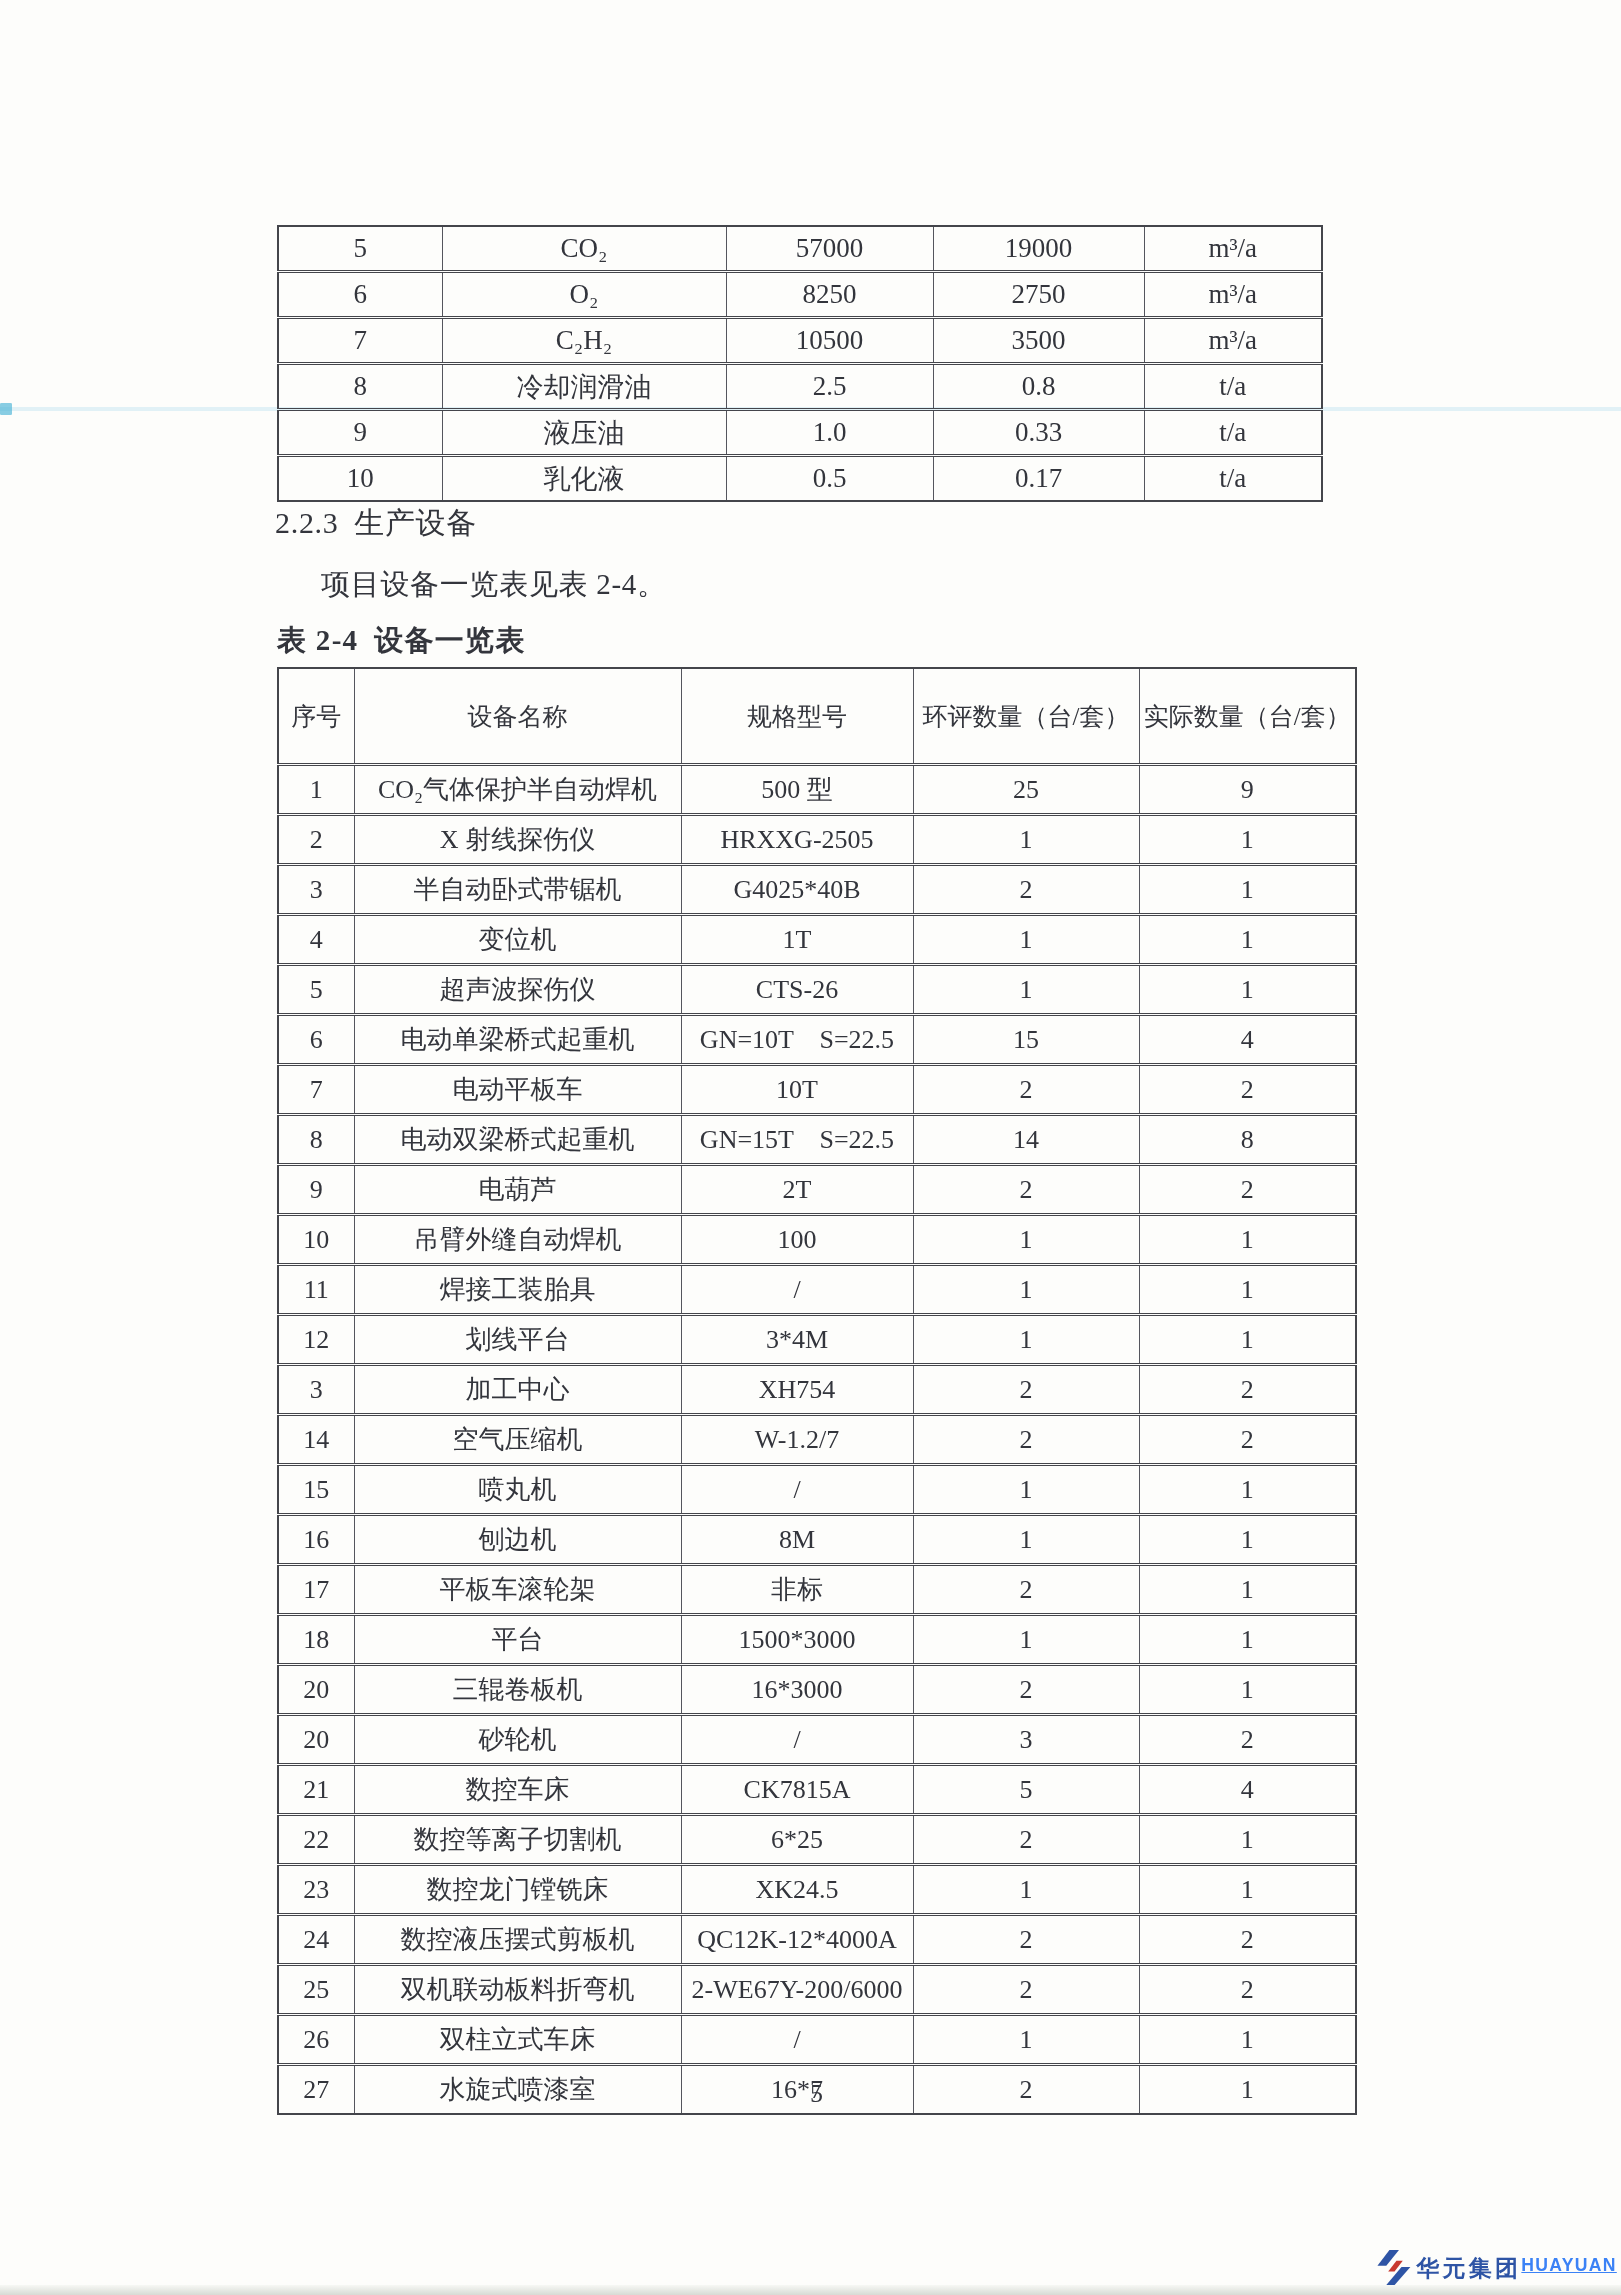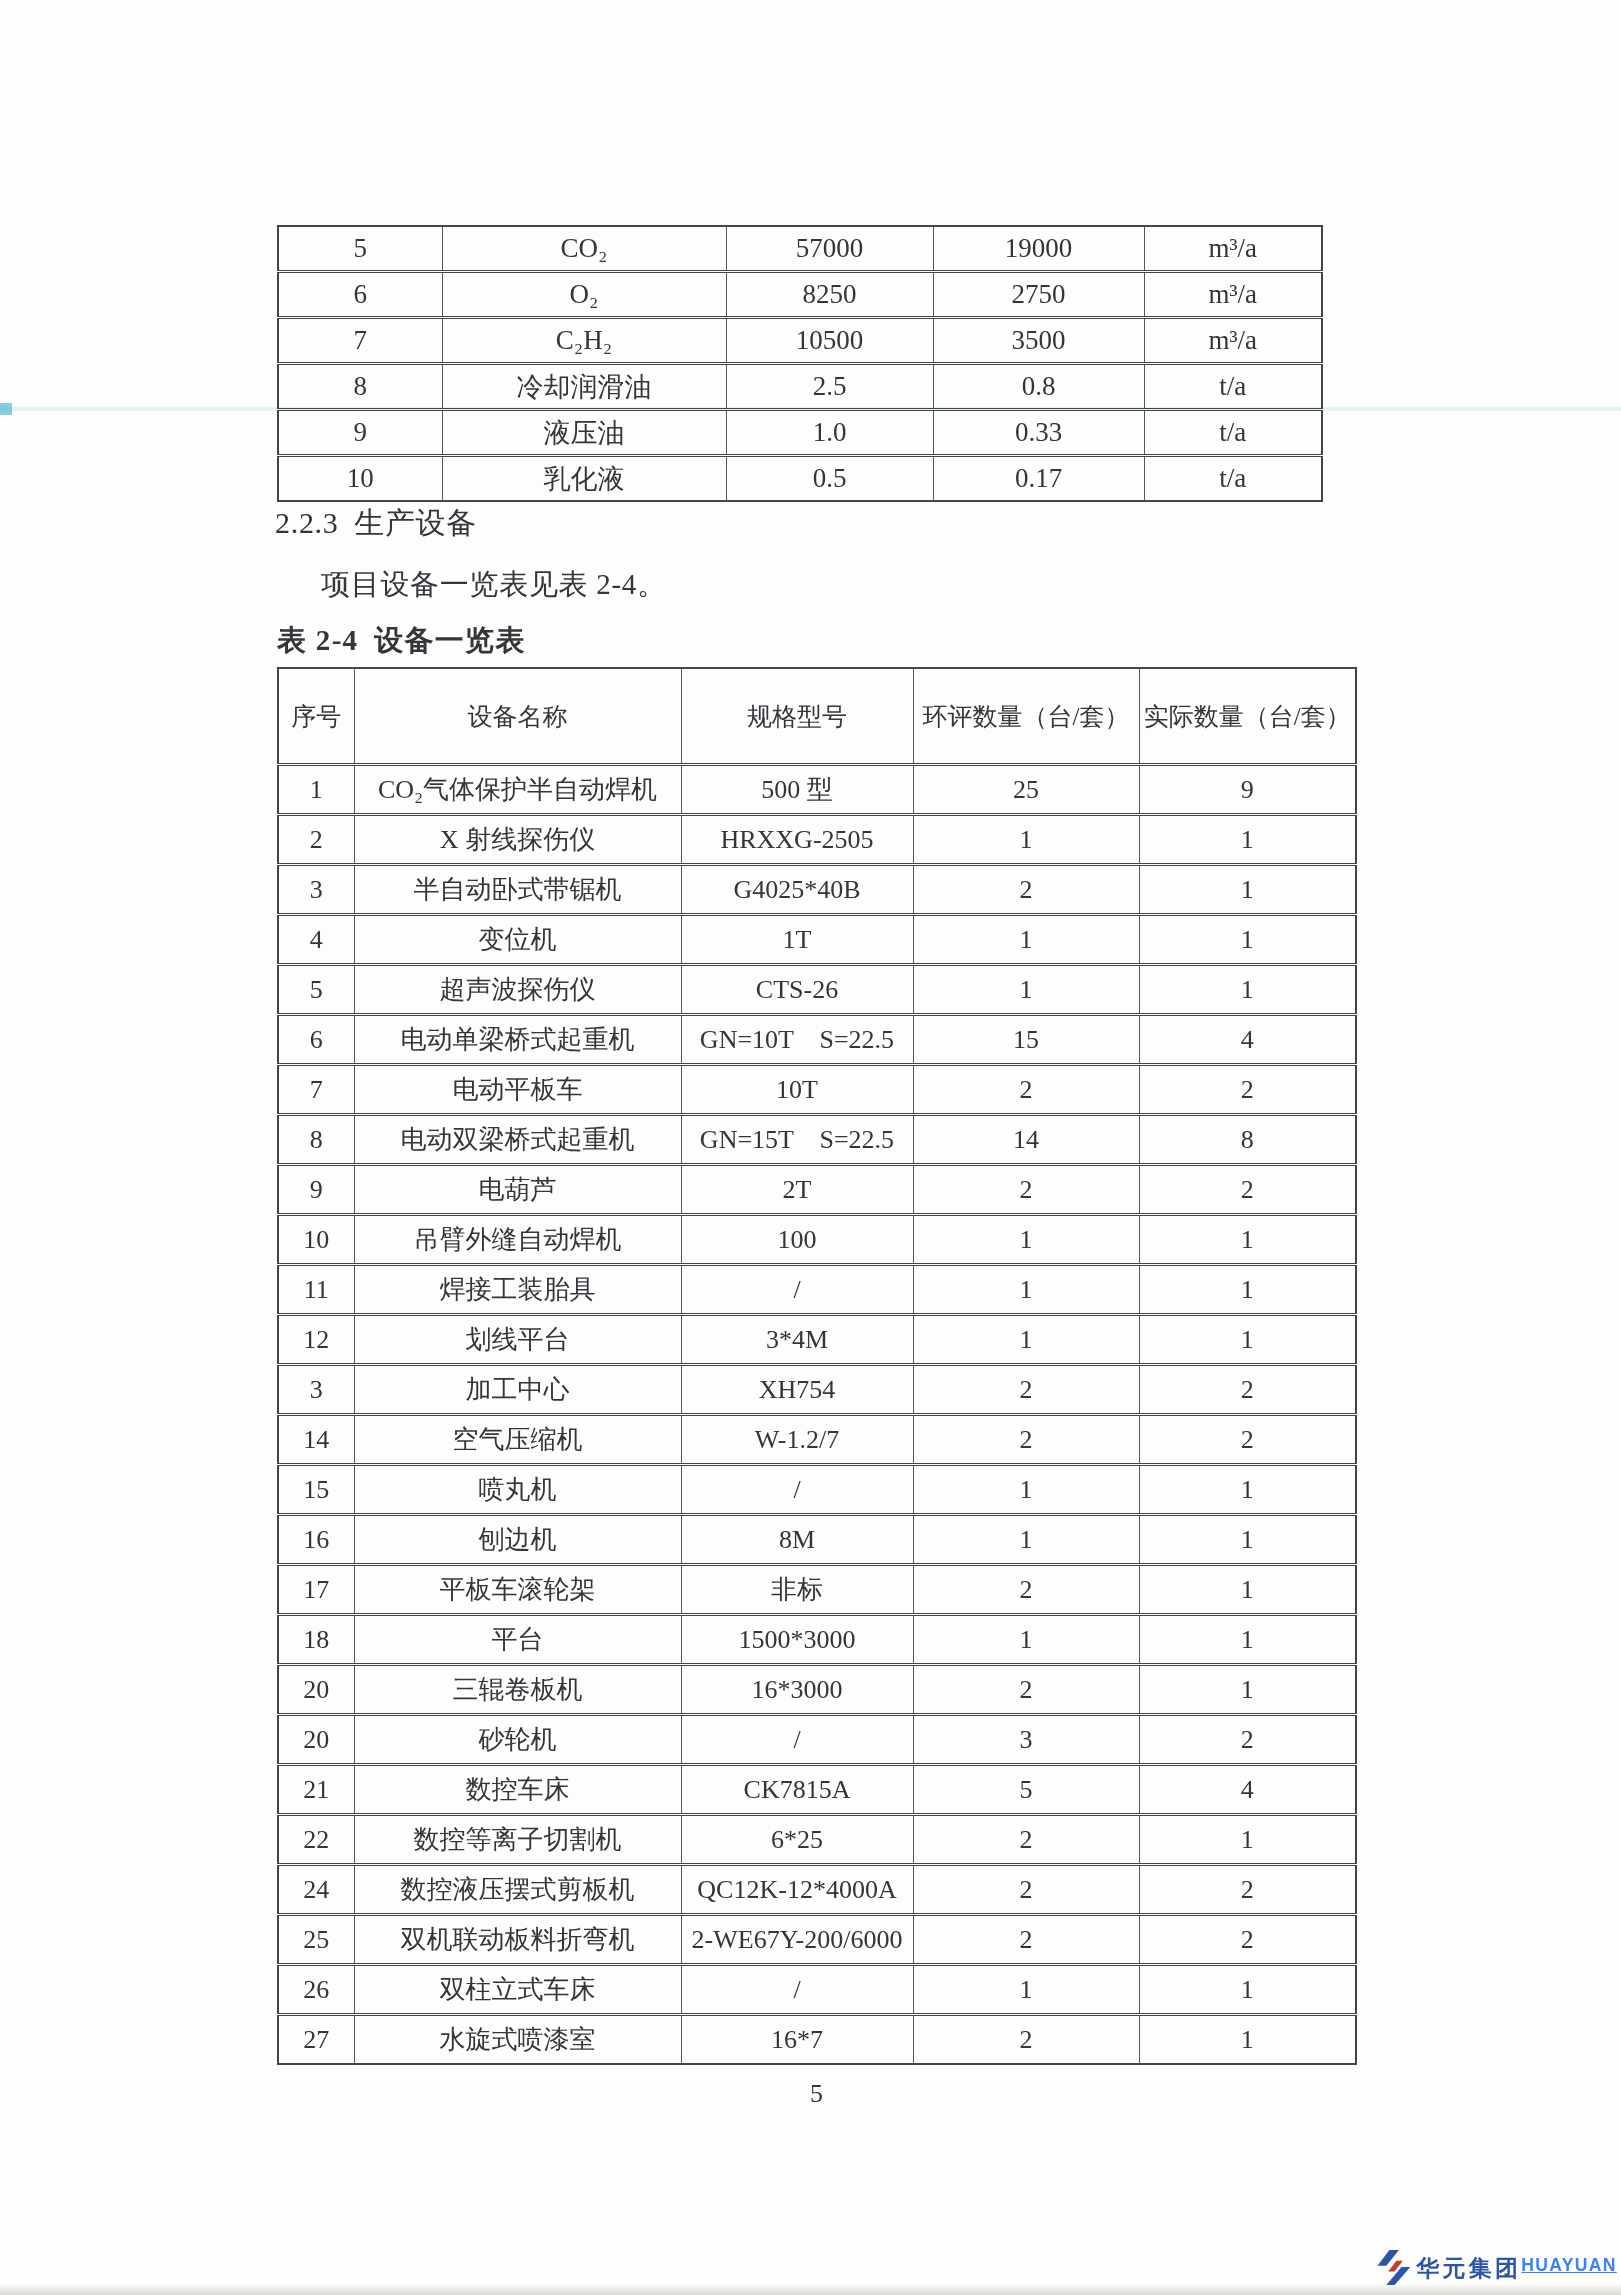--- a/index.html
+++ b/index.html
@@ -288,20 +288,27 @@
           <td>4</td>
         </tr>
         <tr>
           <td>22</td>
           <td>数控等离子切割机</td>
           <td>6*25</td>
           <td>2</td>
           <td>1</td>
         </tr>
         <tr>
+          <td>23</td>
+          <td>数控龙门镗铣床</td>
+          <td>XK24.5</td>
+          <td>1</td>
+          <td>1</td>
+        </tr>
+        <tr>
           <td>24</td>
           <td>数控液压摆式剪板机</td>
           <td>QC12K-12*4000A</td>
           <td>2</td>
           <td>2</td>
         </tr>
         <tr>
           <td>25</td>
           <td>双机联动板料折弯机</td>
           <td>2-WE67Y-200/6000</td>

